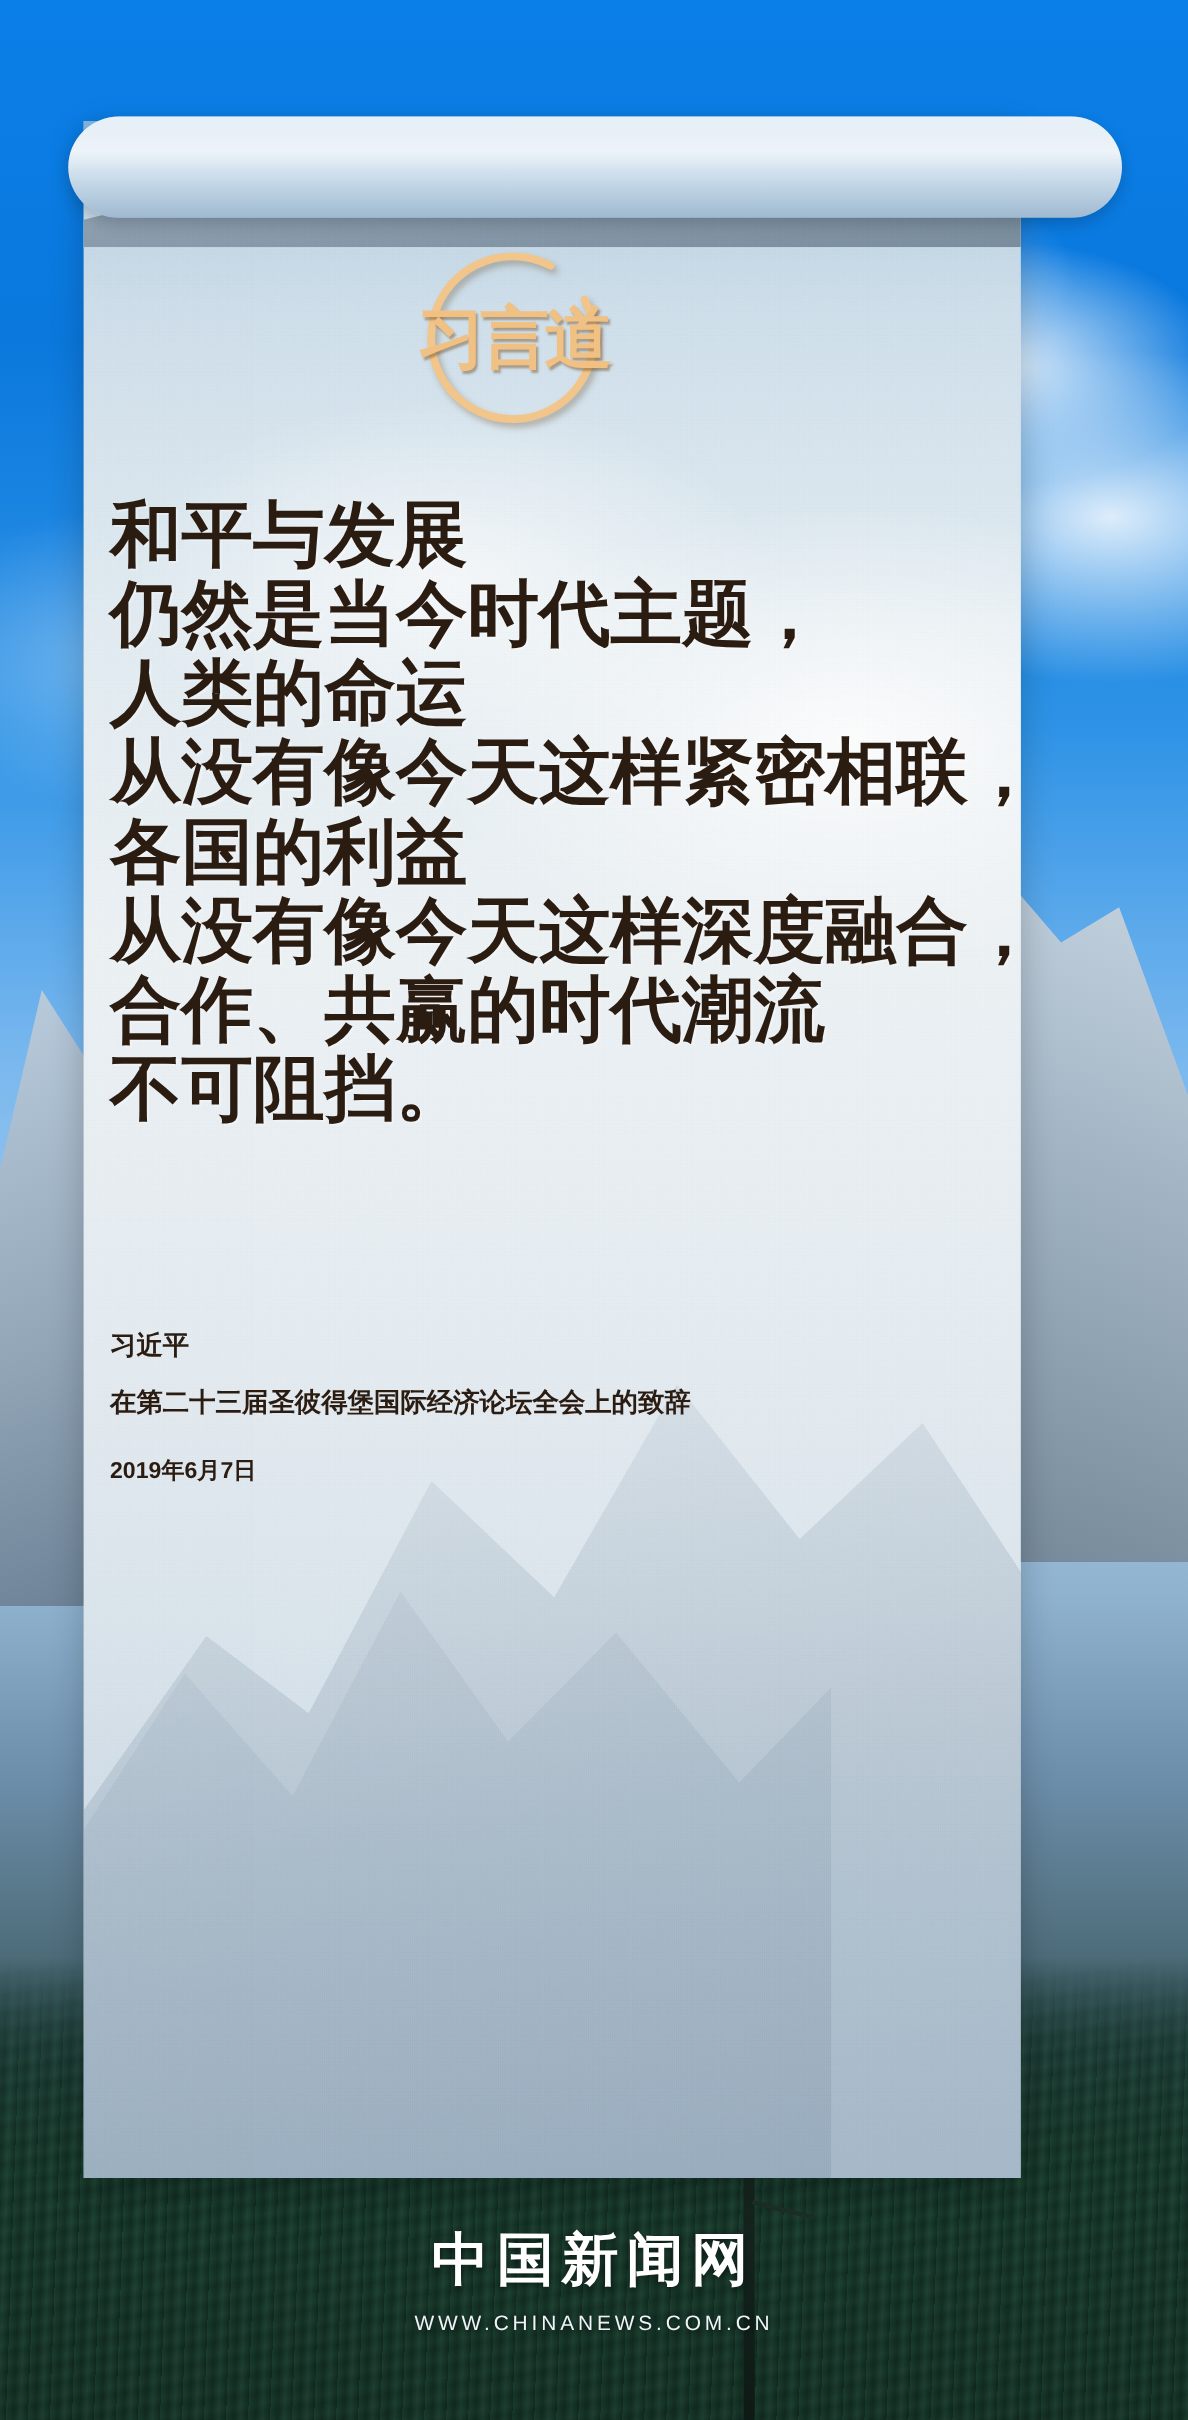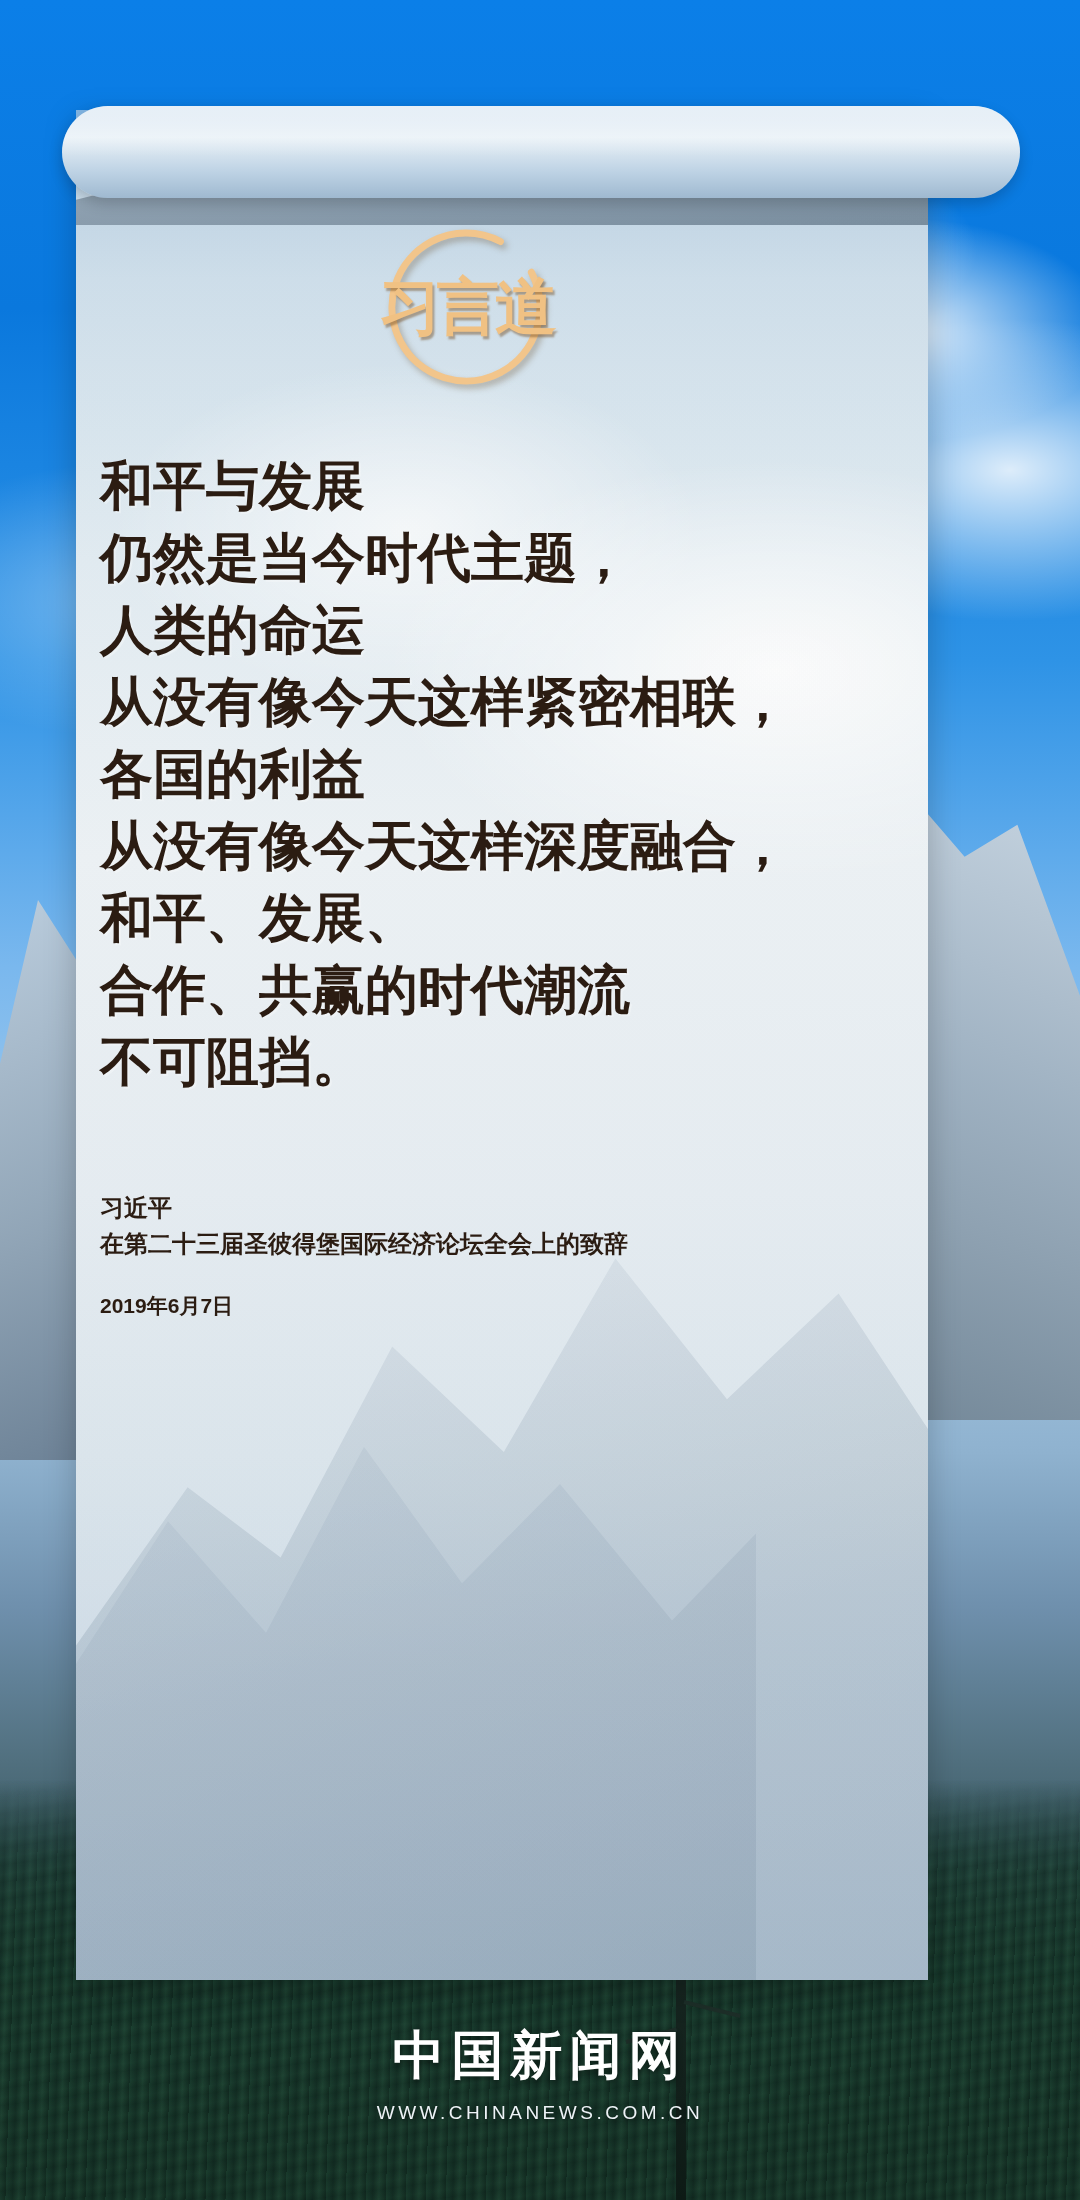--- a/index.html
+++ b/index.html
@@ -138,34 +138,35 @@
     white-space:nowrap;
   }
 
   
   .quote{
     position:absolute; left:24px; top:340px; width:880px; z-index:6;
   }
   .qline{
     font-family:"Liberation Sans","DejaVu Sans",sans-serif;
     font-weight:700;
-    font-size:53px;
+    font-size:65px;
     line-height:72px;
     color:#2b1c12;
     letter-spacing:0px;
     white-space:nowrap;
     text-shadow:2px 2px 0 rgba(255,255,255,.30);
   }
 
   
   .attrib{ position:absolute; left:24px; top:1080px; width:840px; z-index:6; }
   .at-line{
     font-family:"Liberation Sans","DejaVu Sans",sans-serif;
     font-weight:700; color:#2b1c12; font-size:24px; line-height:36px;
     white-space:nowrap;
+    margin-top:16px;
   }
   .at-date{ margin-top:26px; font-size:21px; font-weight:700; color:#2b1c12; }
 
   
   .brand{
     position:absolute; left:0; bottom:76px; width:1080px;
     text-align:center; z-index:7;
   }
   .brand-cn{
     font-family:"DejaVu Serif","Liberation Serif",serif;
@@ -216,21 +217,20 @@
       <div class="seal-text">习言道</div>
     </div>
 
     <div class="quote">
       <div class="qline">和平与发展</div>
       <div class="qline">仍然是当今时代主题，</div>
       <div class="qline">人类的命运</div>
       <div class="qline">从没有像今天这样紧密相联，</div>
       <div class="qline">各国的利益</div>
       <div class="qline">从没有像今天这样深度融合，</div>
-      <div class="qline">和平、发展、</div>
       <div class="qline">合作、共赢的时代潮流</div>
       <div class="qline">不可阻挡。</div>
     </div>
 
     <div class="attrib">
       <div class="at-line">习近平</div>
       <div class="at-line">在第二十三届圣彼得堡国际经济论坛全会上的致辞</div>
       <div class="at-line at-date">2019年6月7日</div>
     </div>
   </div>

